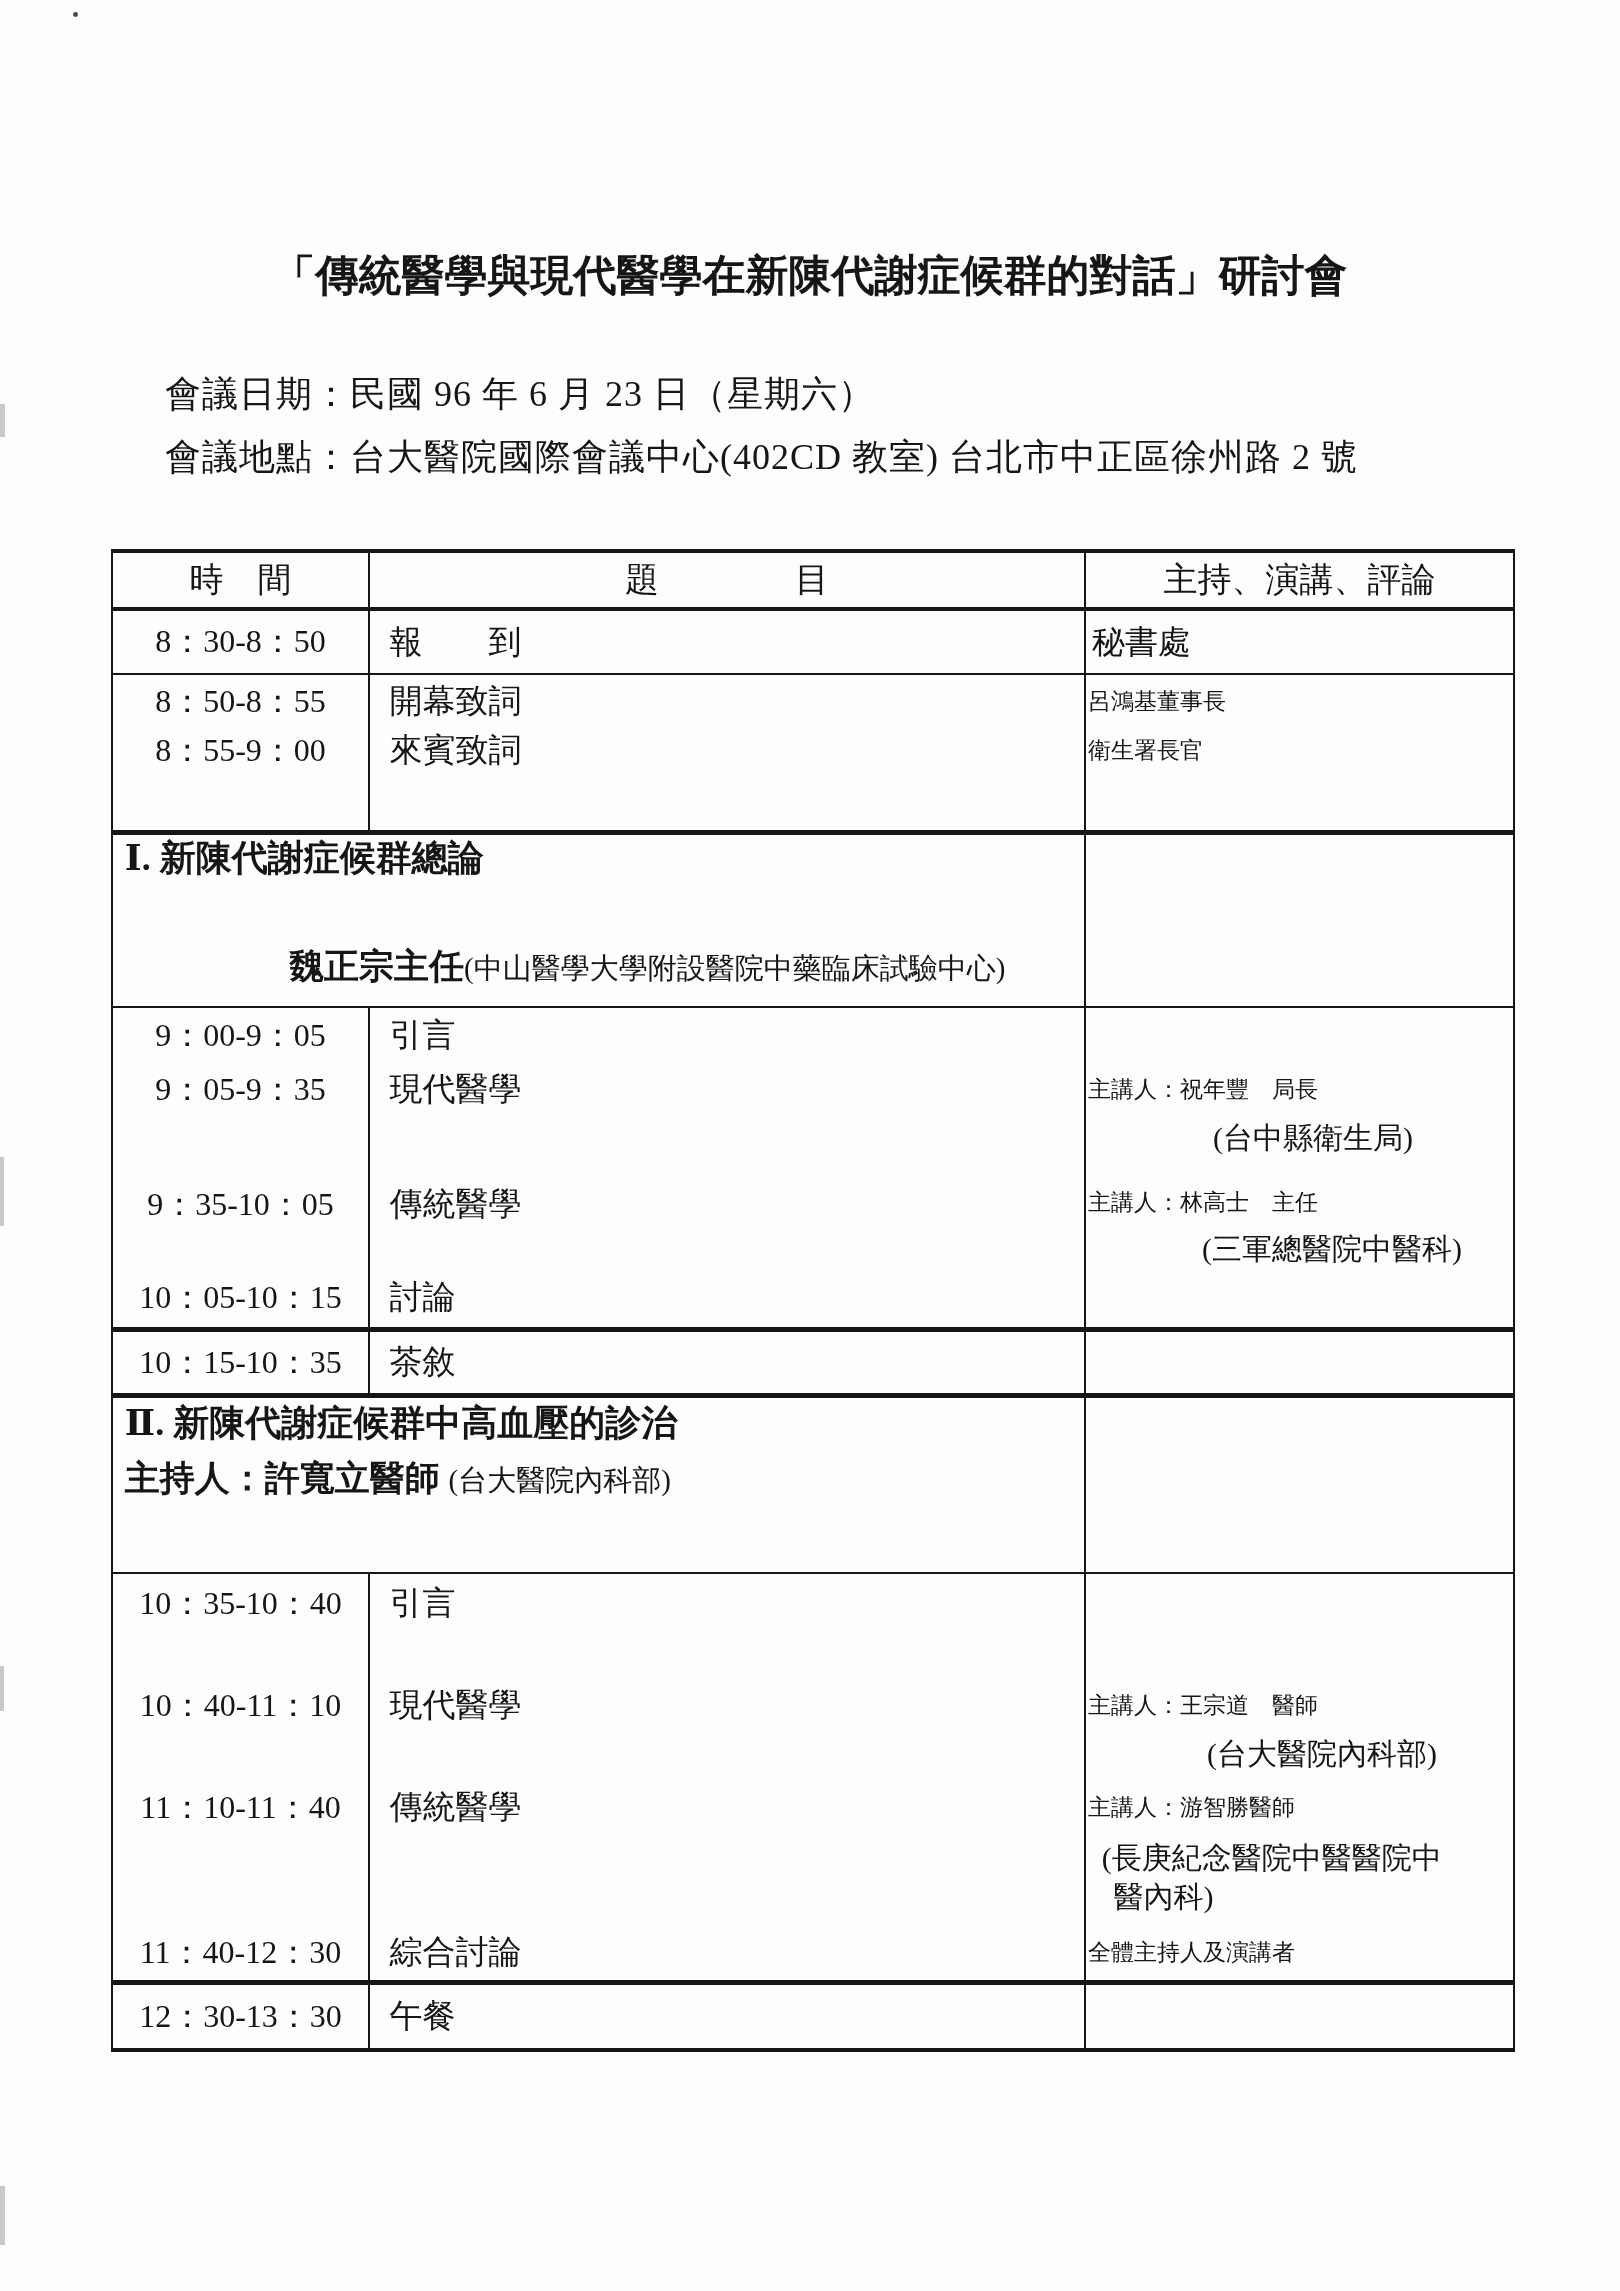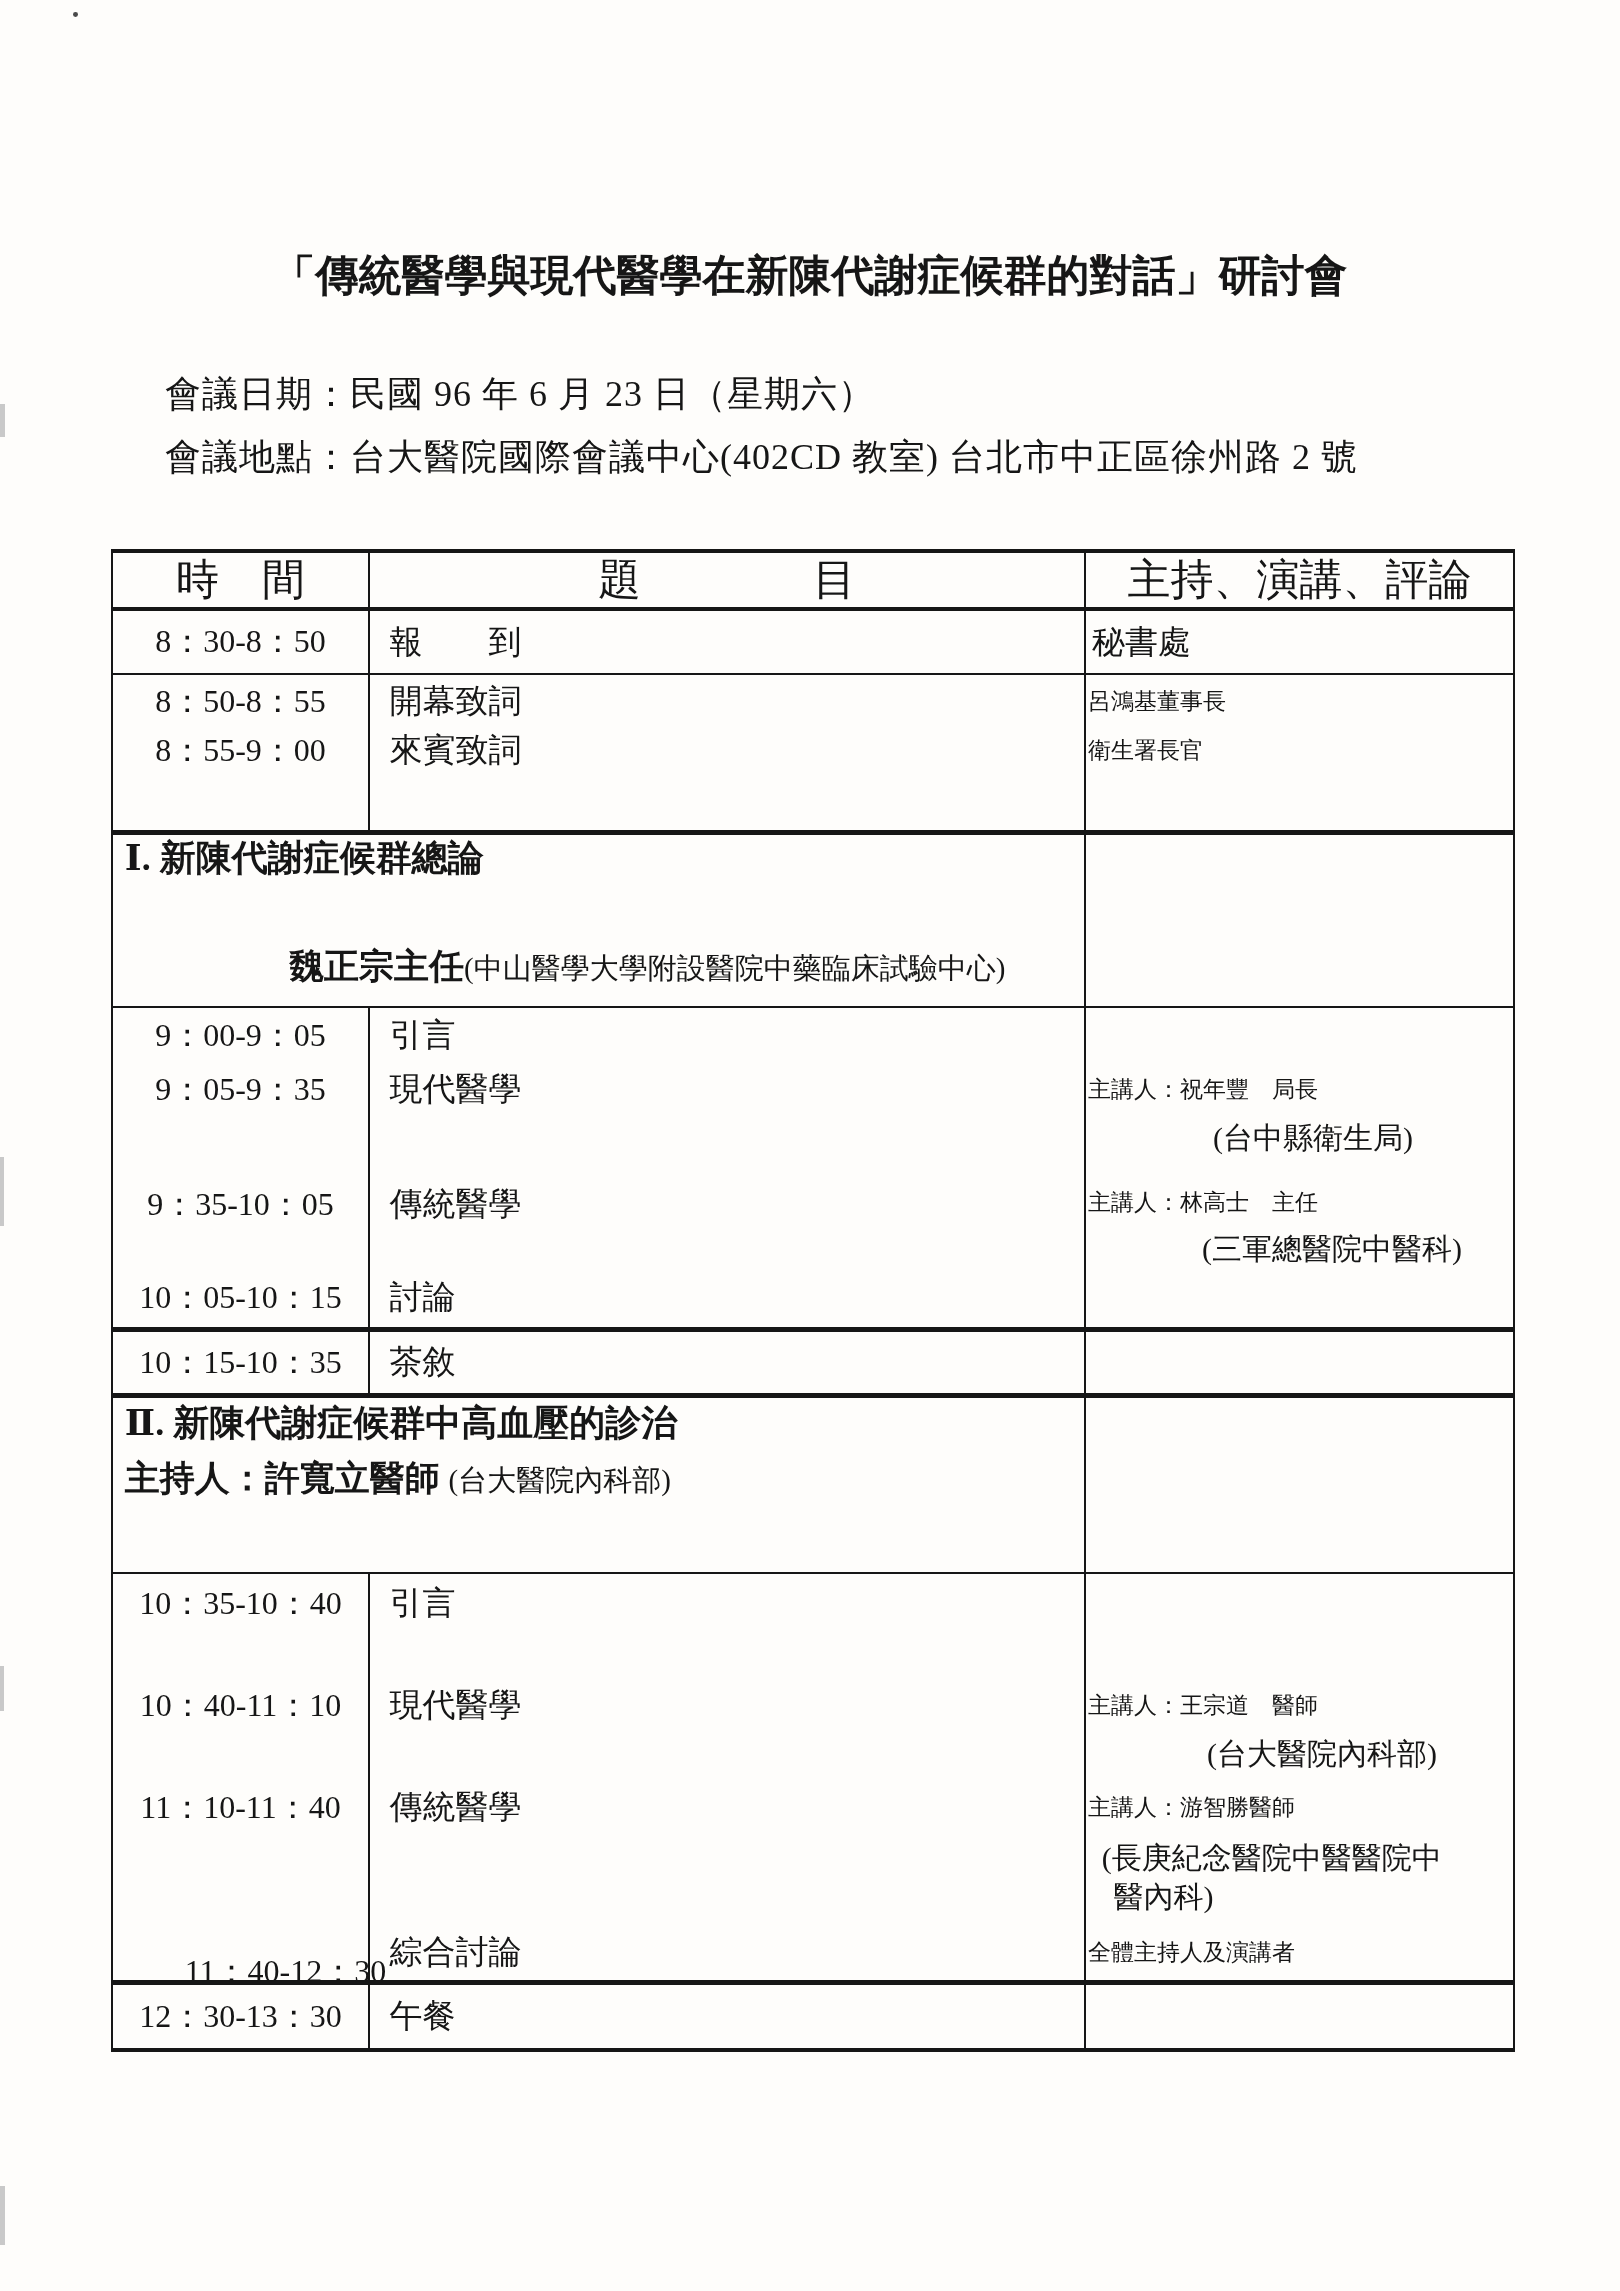--- a/index.html
+++ b/index.html
@@ -31,21 +31,21 @@
     grid-template-columns:257px 716px 1fr;
     grid-template-rows:58px 64px 160px 173px 324px 66px 176px 411px 1fr;
   }
   .cell { position:relative; box-sizing:border-box; border-bottom:2.9px solid #161616; }
   .cell.vr { border-right:2.9px solid #161616; }
   .cell.bb5 { border-bottom-width:4.9px; }
   .cell.bb6 { border-bottom-width:5.9px; }
   .cell.bb0 { border-bottom:none; }
   .span2 { grid-column:1 / 3; }
 
-  .hcell { display:flex; align-items:center; justify-content:center; font-size:43px; white-space:nowrap; }
+  .hcell { display:flex; align-items:center; justify-content:center; font-size:34px; white-space:nowrap; }
   .ccell { display:flex; align-items:center; }                 
   .tcell { justify-content:center; font-size:32px; }           
   .pcell { padding-left:19.6px; font-size:33px; }                
   .scell { padding-left:5.9px;  font-size:33px; }                
 
   .line { position:absolute; white-space:nowrap; line-height:43px; }
   .t-line  { width:100%; text-align:center; font-size:32px; }
   .p-line  { left:19.6px; font-size:33px; }
   .s-line  { left:2px;  font-size:23px; }
   .af-line { font-size:30px; }
@@ -145,21 +145,21 @@
       <div class="sec-chair" style="left:11.8px; top:57px;">
         <span>主持人：許寬立醫師</span> <span class="sec-affil">(台大醫院內科部)</span>
       </div>
     </div>
     <div class="cell"></div>
 
     <div class="cell vr bb6">
       <div class="line t-line" style="top:7.8px;">10：35-10：40</div>
       <div class="line t-line" style="top:110px;">10：40-11：10</div>
       <div class="line t-line" style="top:212px;">11：10-11：40</div>
-      <div class="line t-line" style="top:376px;padding-left:45px;">11：40-12：30</div>
+      <div class="line t-line" style="top:357px;">11：40-12：30</div>
     </div>
     <div class="cell vr bb6">
       <div class="line p-line" style="top:7.8px;">引言</div>
       <div class="line p-line" style="top:110px;">現代醫學</div>
       <div class="line p-line" style="top:212px;">傳統醫學</div>
       <div class="line p-line" style="top:357px;">綜合討論</div>
     </div>
     <div class="cell bb6">
       <div class="line s-line" style="top:110px;">主講人：王宗道　醫師</div>
       <div class="line af-line" style="top:158px; left:121px;">(台大醫院內科部)</div>

